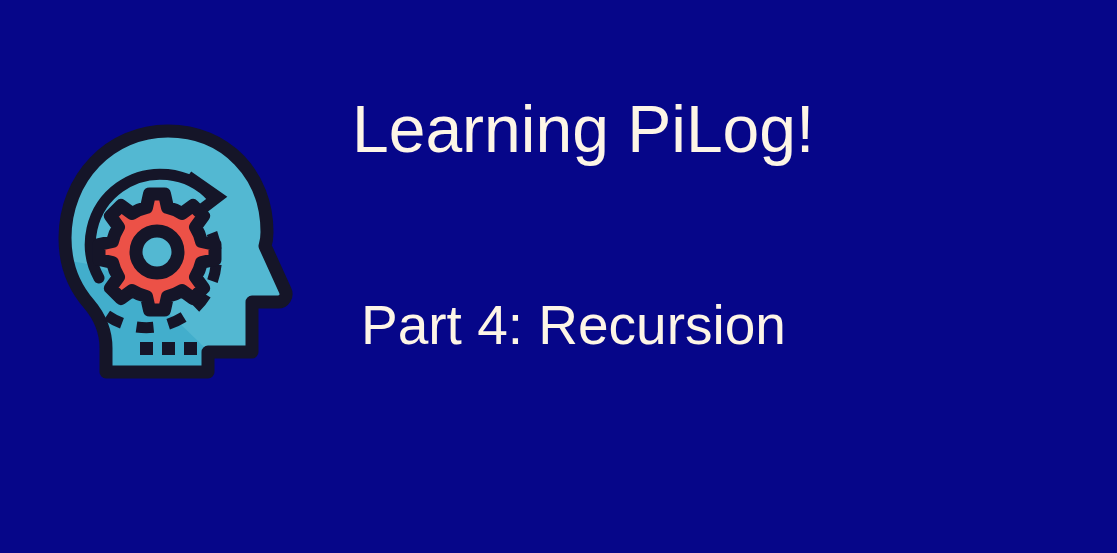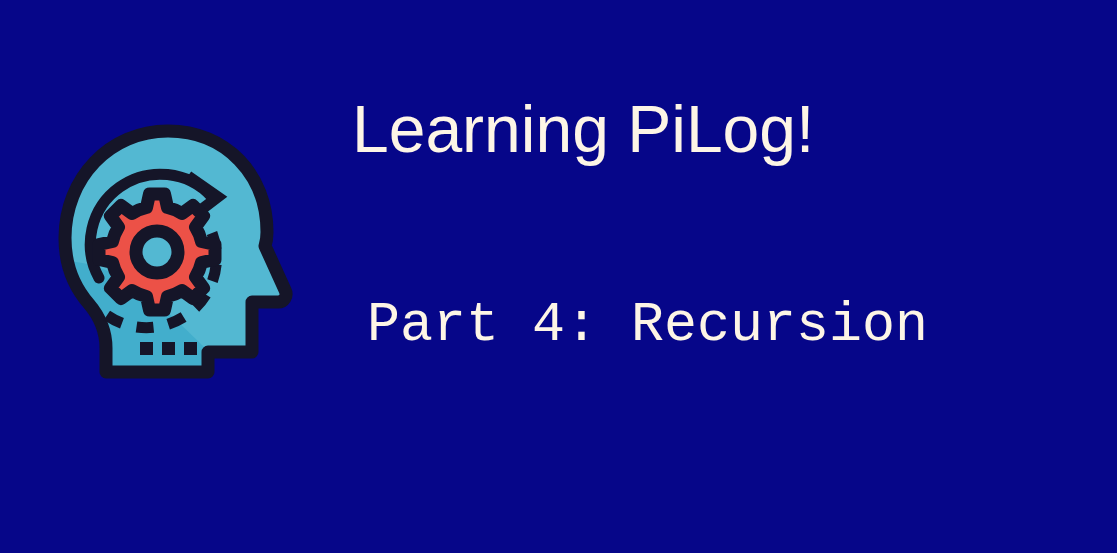--- a/index.html
+++ b/index.html
@@ -45,22 +45,22 @@
     font-weight: 400;
     line-height: 1.0;
     letter-spacing: 0px;
     color: #FDF5E6;
     white-space: nowrap;
   }
   .slide-subtitle {
     margin: 0;
     position: absolute;
     top: 202px;
-    left: 15px;
-    font-family: Liberation Mono, monospace;
+    left: 9px;
+    font-family: Liberation Sans, sans-serif;
     font-size: 55px;
     font-weight: 400;
     line-height: 1.0;
     letter-spacing: 0px;
     color: #FDF5E6;
     white-space: nowrap;
   }
 </style>
 </head>
 <body>

